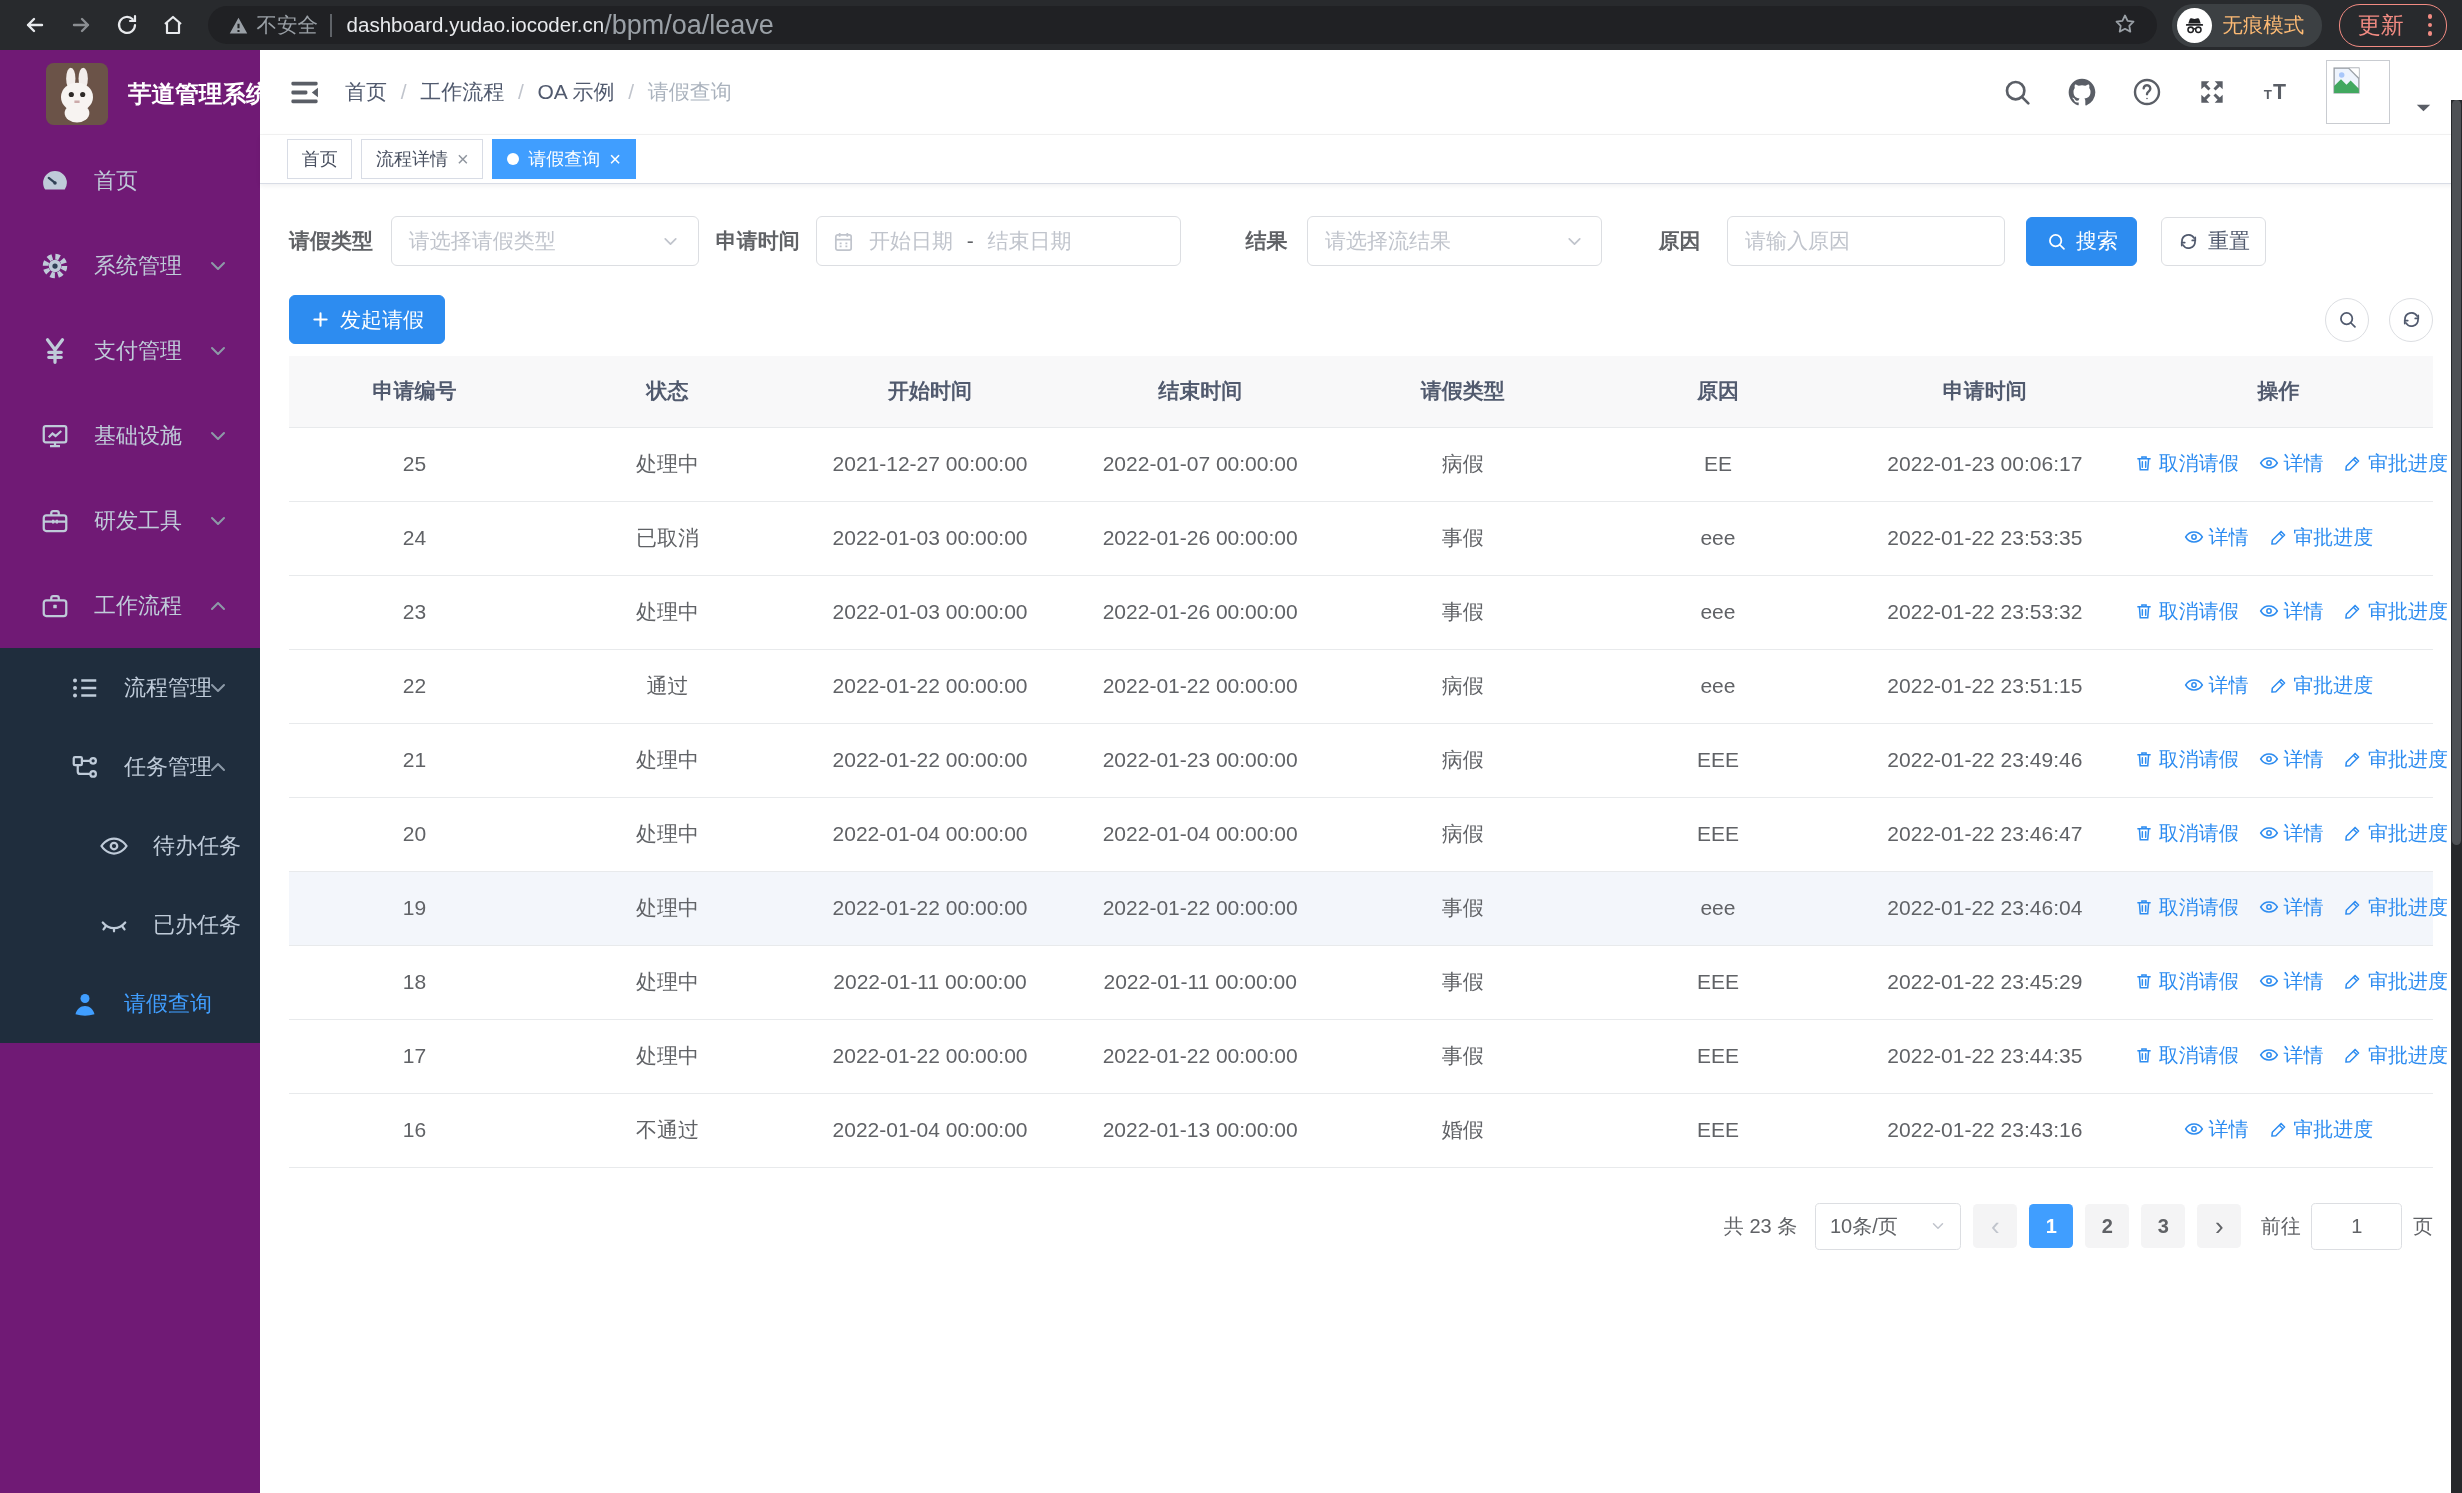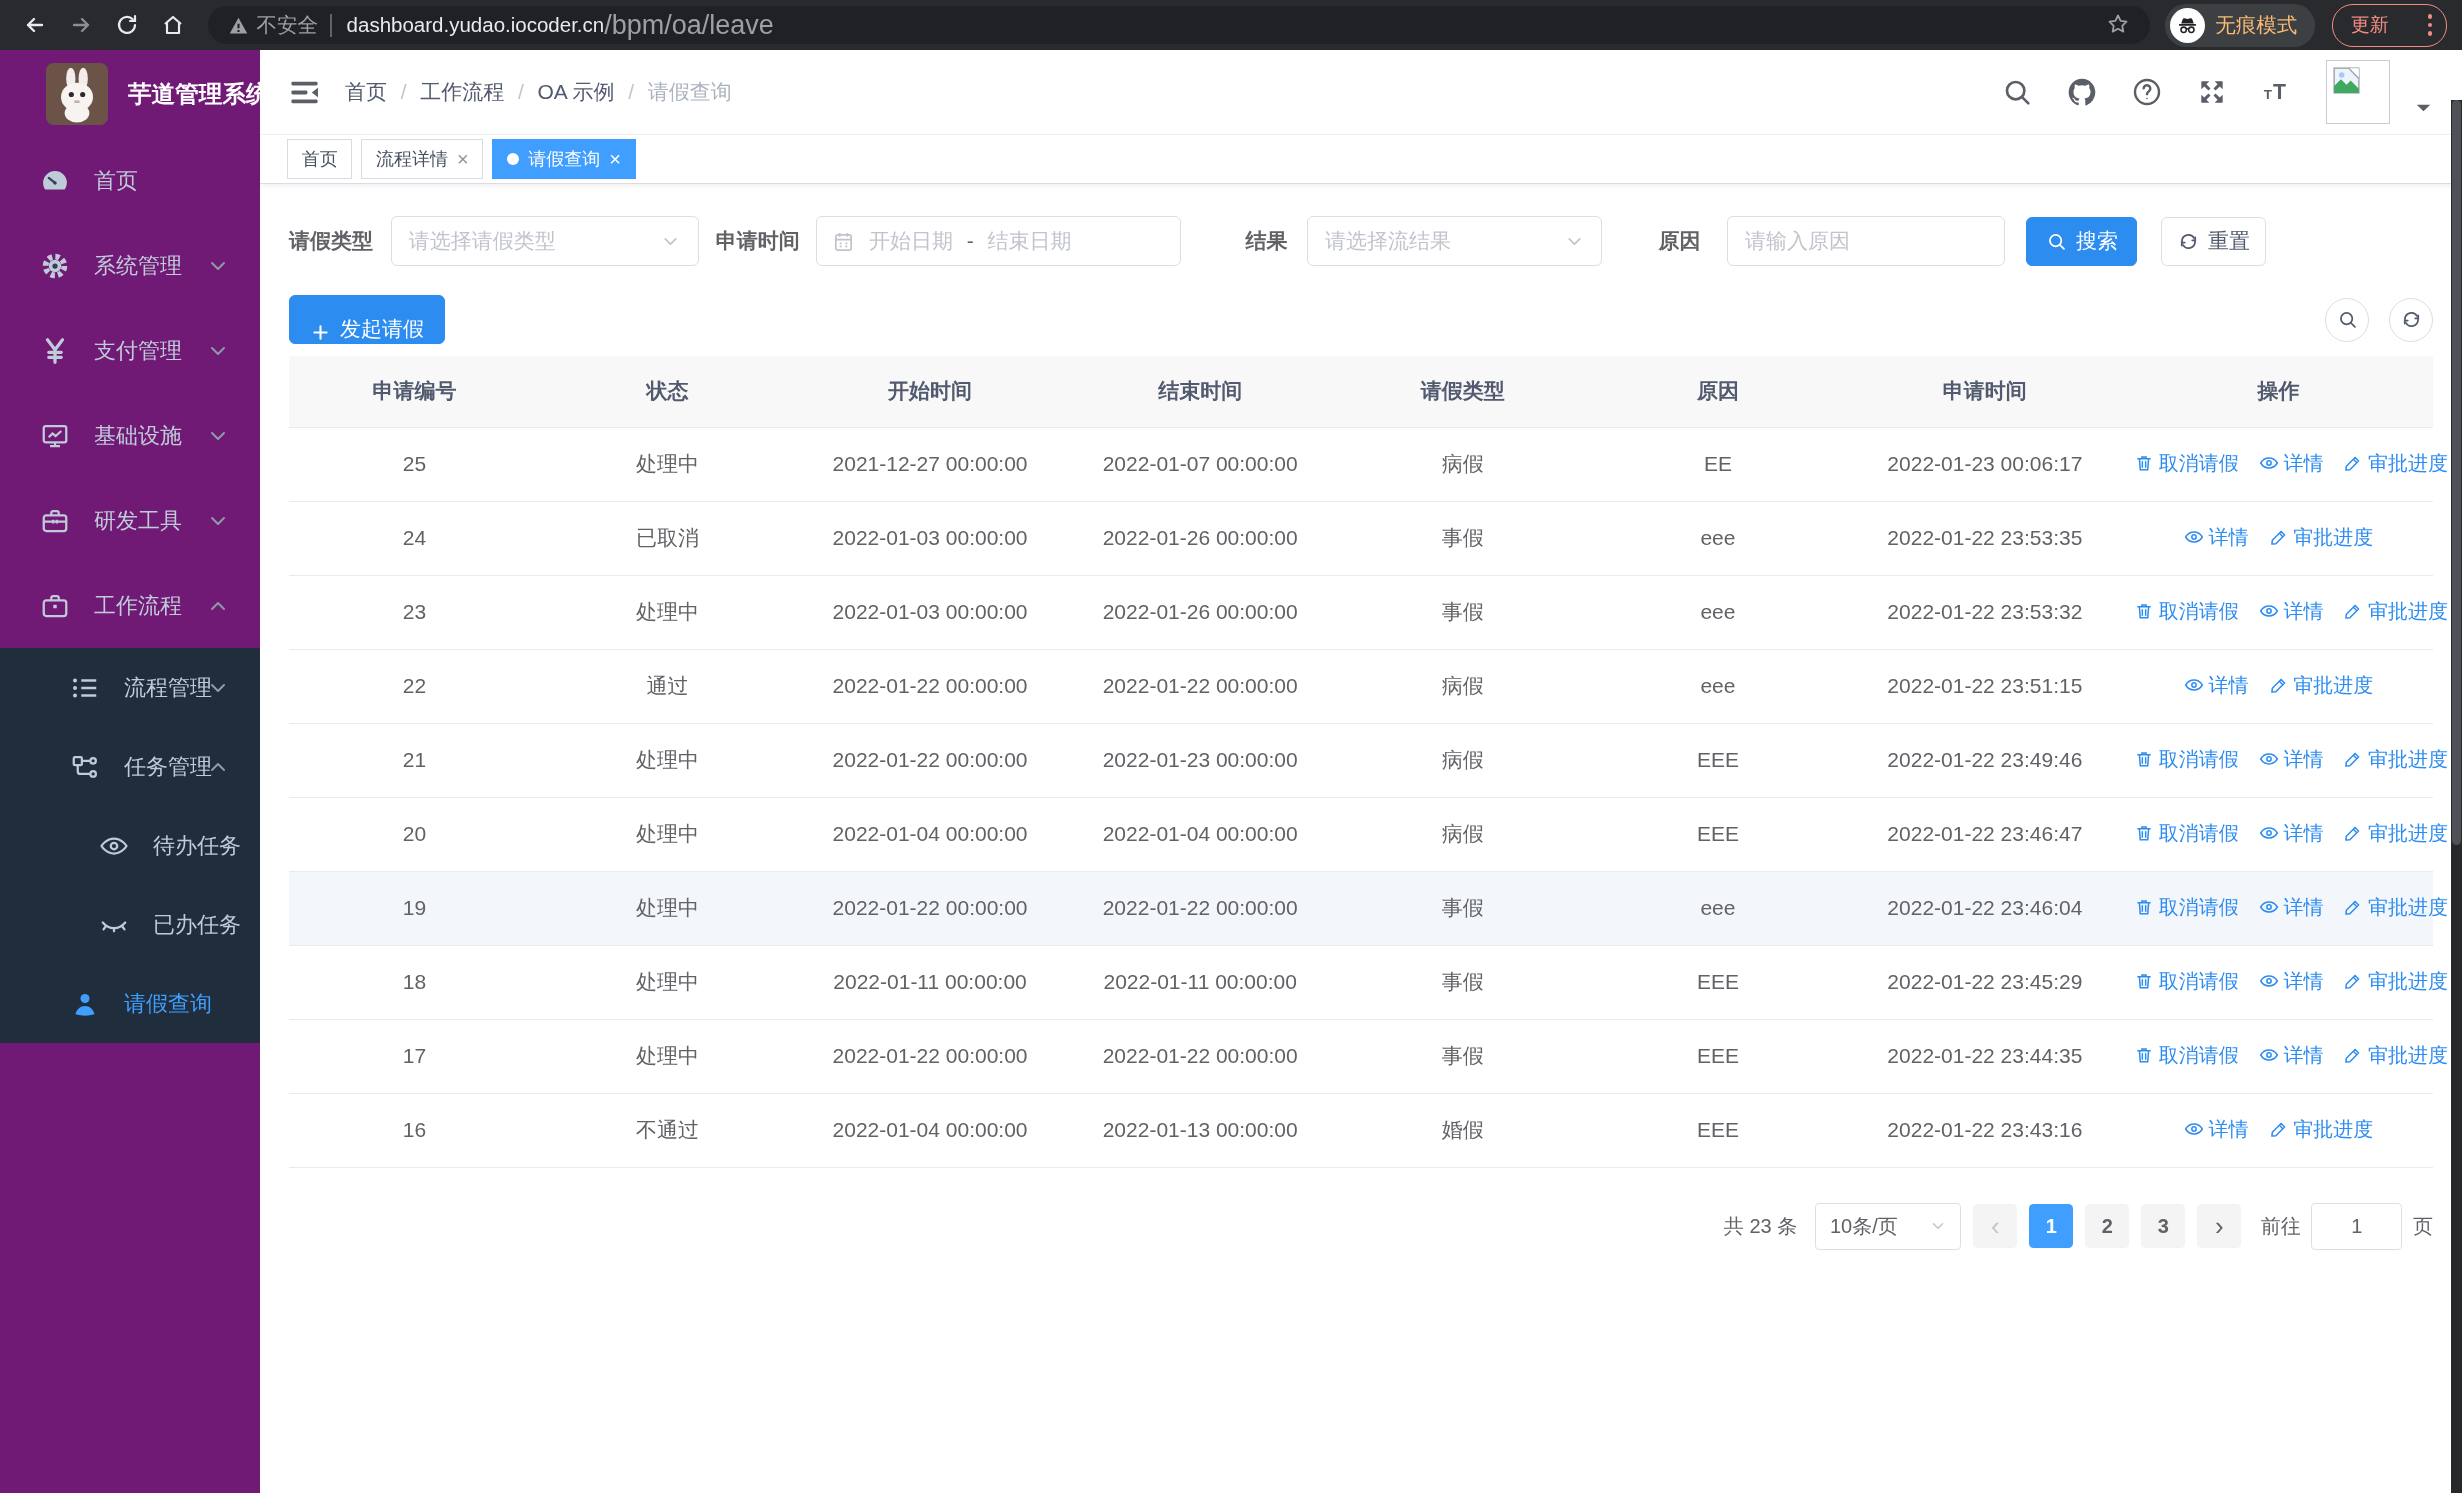--- a/index.html
+++ b/index.html
@@ -23,22 +23,22 @@
   .url-path { color:#9aa0a6; font-size:27px; white-space:nowrap; }
   .url-star { margin-left:auto; color:#9aa0a6; }
   .url-star svg { width:24px; height:24px; }
   .incog { height:43px; background:#3c4043; border-radius:21px; display:flex; align-items:center;
            gap:10.6px; padding:0 18px 0 4.6px; flex:0 0 auto; }
   .incog-circle { width:35px; height:35px; border-radius:50%; background:#fff; display:flex;
                   align-items:center; justify-content:center; color:#202124; }
   .incog-circle svg { width:23px; height:23px; }
   .incog-label { color:#fdba74; font-size:20.5px; }
   .update-pill { height:43px; border:1.5px solid #f28b82; border-radius:21px; color:#f28b82;
-                 display:flex; align-items:center; gap:33px; padding:0 7.6px 0 18px;
-                 font-size:19px; margin-left:10.6px; flex:0 0 auto; }
+                 display:flex; align-items:center; gap:18px; padding:0 7.6px 0 18px;
+                 font-size:23px; margin-left:10.6px; flex:0 0 auto; }
   .kebab { display:flex; flex-direction:column; gap:3.8px; padding:0 6px; }
   .kebab i { width:4.6px; height:4.6px; border-radius:50%; background:#f28b82; display:block; }
 
   
   .app { display:flex; height:1443px; position:relative; }
 
   
   .sidebar { width:260px; background:#701a75; flex:0 0 auto; overflow:hidden; }
   .logo-row { display:flex; align-items:center; gap:20px; height:88px; padding-left:46px; }
   .logo-img { width:62px; height:62px; border-radius:4.6px; overflow:hidden; flex:0 0 auto; }
@@ -502,21 +502,21 @@
               <svg viewBox="0 0 24 24" fill="none" stroke="currentColor" stroke-width="2" stroke-linecap="round">
                 <path d="M19.5 12a7.5 7.5 0 01-13.9 3.9M4.5 12a7.5 7.5 0 0113.9-3.9"></path>
                 <path d="M4.3 16.6v-3.4h3.4M19.7 7.4v3.4h-3.4"></path>
               </svg>
             </span>
           <span>重置</span>
         </div>
       </div>
 
       <div class="create-row">
-        <div class="btn btn-primary" style="padding:0 20px;align-items:flex-end;">
+        <div class="btn btn-primary" style="padding:0 20px;">
           <span style="display: inline-flex;">
               <svg viewBox="0 0 24 24" fill="none" stroke="currentColor" stroke-width="2.4" stroke-linecap="round">
                 <path d="M12 5v14M5 12h14"></path>
               </svg>
             </span>
           <span>发起请假</span>
         </div>
         <div class="circle-btns">
           <div class="circle-btn">
               <span style="display: inline-flex;">

